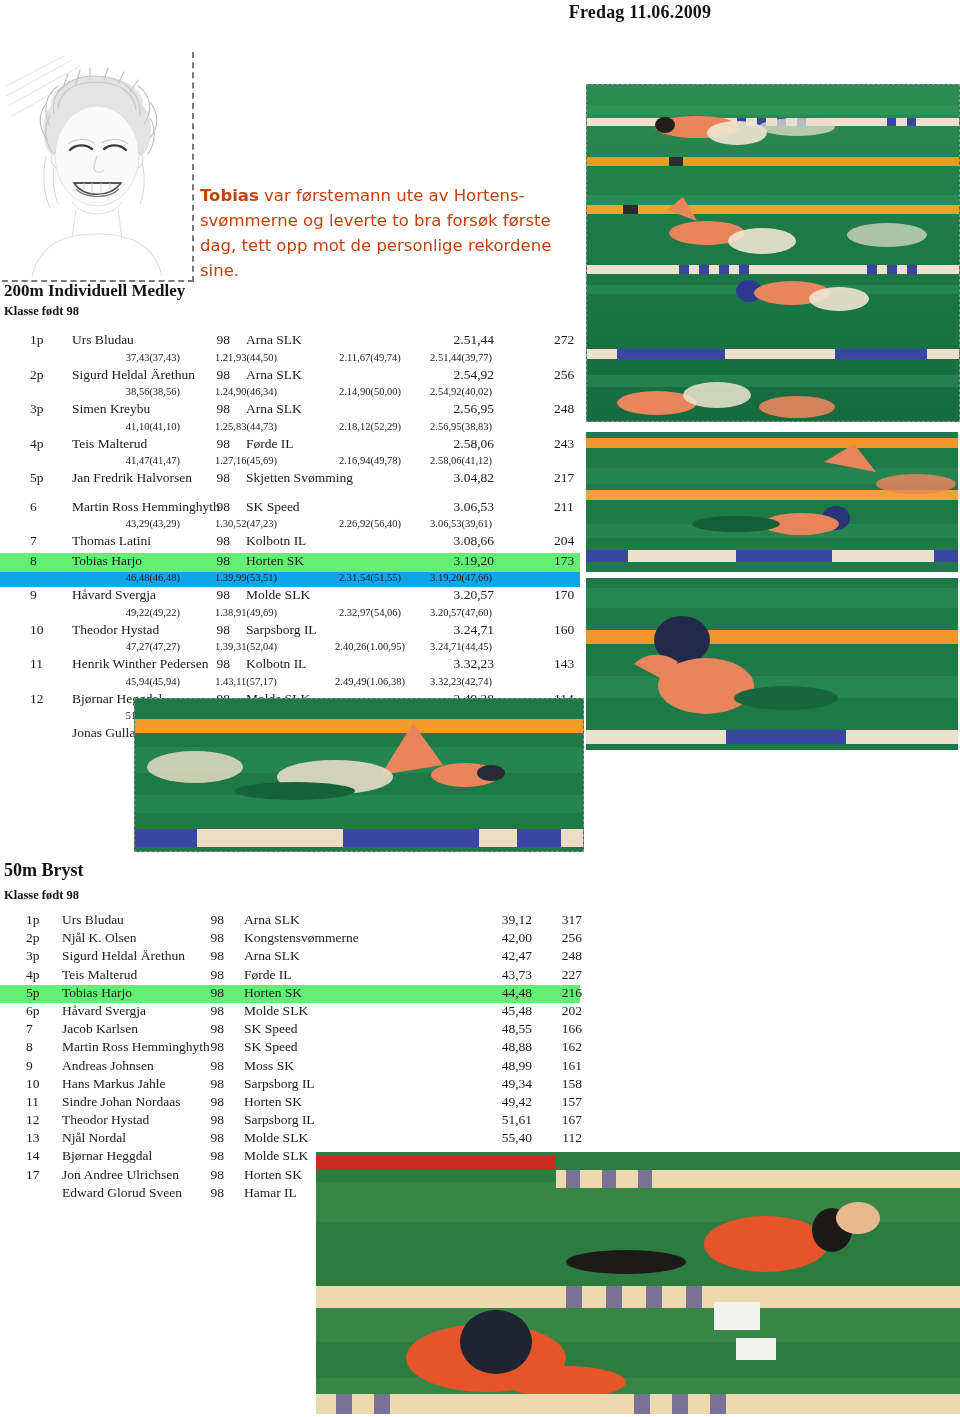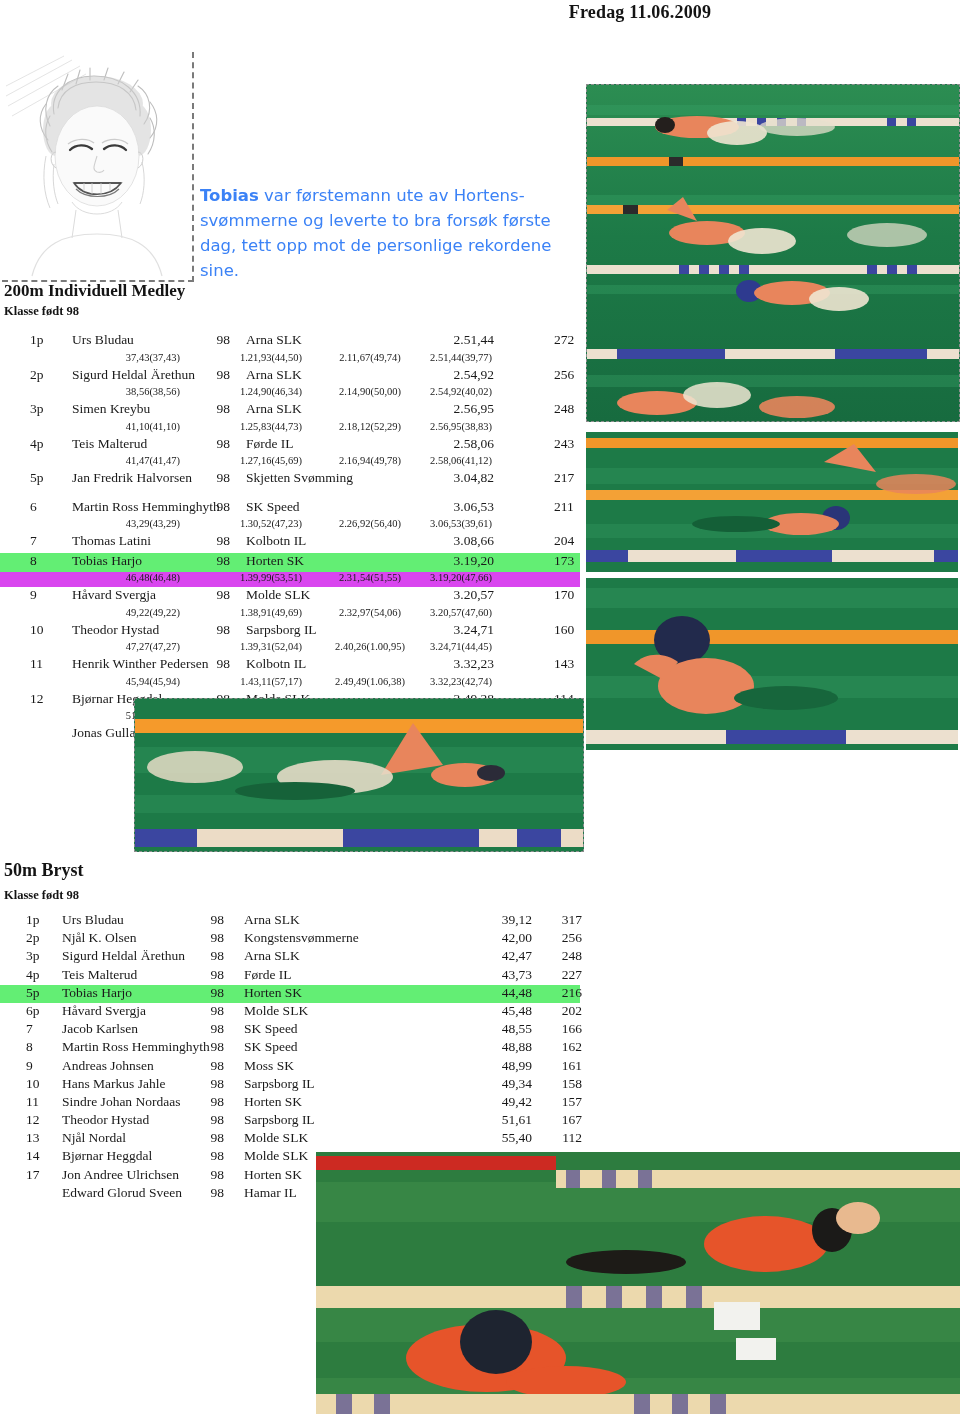--- a/index.html
+++ b/index.html
@@ -30,21 +30,21 @@
     background:#ffffff;
     overflow:hidden;
   }
   #portrait svg{display:block;}
 
   
   #caption{
     position:absolute; left:200px; top:166px; width:378px;
     font-family:"DejaVu Sans", sans-serif;
     font-size:16.5px; line-height:25px;
-    color:#3b82f6;
+    color:#c2410c;
   }
   #caption .lead{font-weight:bold;}
 
   
   .event-title{
     position:absolute; left:4px;
     font-weight:bold; font-size:17px;
     font-family:"Liberation Serif", serif;
   }
   .event-class{
@@ -64,32 +64,32 @@
     font-family:"Liberation Serif", serif;
     font-size:13.5px;
     color:#1a1a1a;
   }
   #results-medley{top:332px;}
   #results-bryst{top:912px;}
 
   .res-row{position:relative; height:19.5px; white-space:nowrap;}
   .res-row.hl{background:#63ee74;}
   .split-row{position:relative; height:15px; white-space:nowrap; font-size:10.5px;}
-  .split-row.hl{background:#d946ef;}
+  .split-row.hl{background:#0ea5e9;}
 
   .c-place{position:absolute; left:30px; width:34px; text-align:left;}
   .c-name{position:absolute; left:72px;}
   .c-year{position:absolute; left:206px; width:24px; text-align:right;}
   .c-club{position:absolute; left:246px;}
   .c-time{position:absolute; left:406px; width:88px; text-align:right;}
   .c-pts{position:absolute; left:554px; width:34px; }
 
   
   .s1{position:absolute; left:70px; width:110px; text-align:right;}
-  .s2{position:absolute; left:190px; width:112px; text-align:right;}
+  .s2{position:absolute; left:190px; width:112px; text-align:center;}
   .s3{position:absolute; left:310px; width:120px; text-align:center;}
   .s4{position:absolute; left:430px; width:110px; text-align:left;}
 
   
   #results-bryst .res-row{height:18.2px;}
   #results-bryst .c-place{left:26px;}
   #results-bryst .c-name{left:62px;}
   #results-bryst .c-year{left:200px;}
   #results-bryst .c-club{left:244px;}
   #results-bryst .c-time{left:470px; width:62px; text-align:right;}

